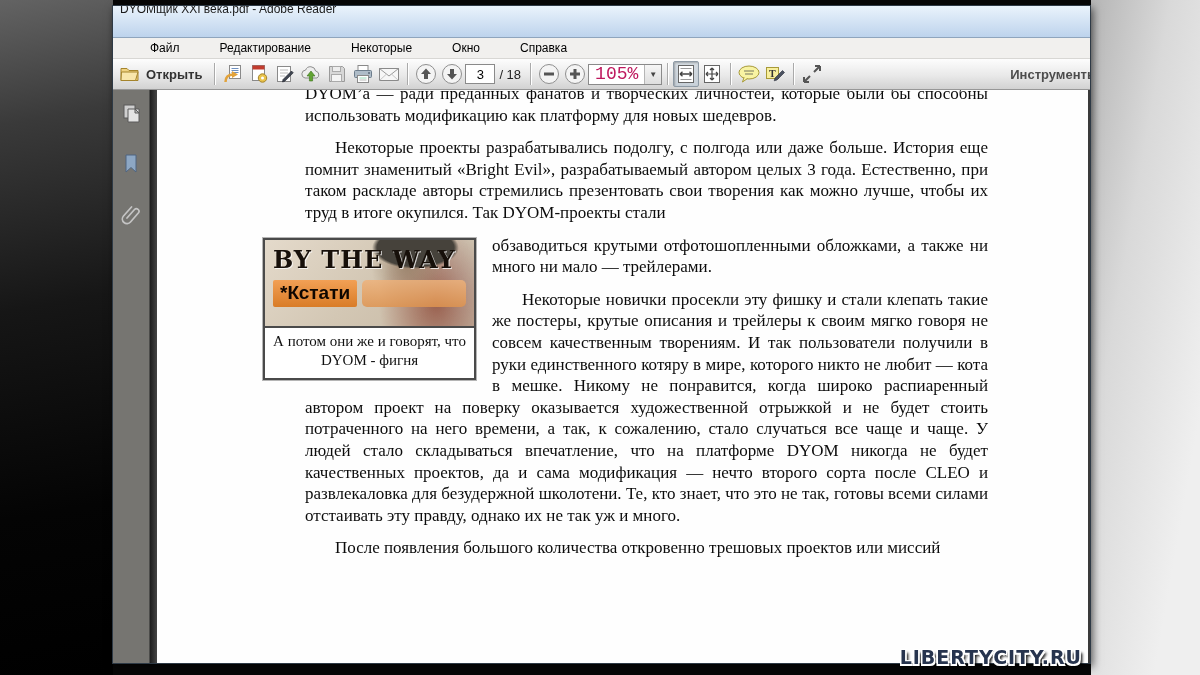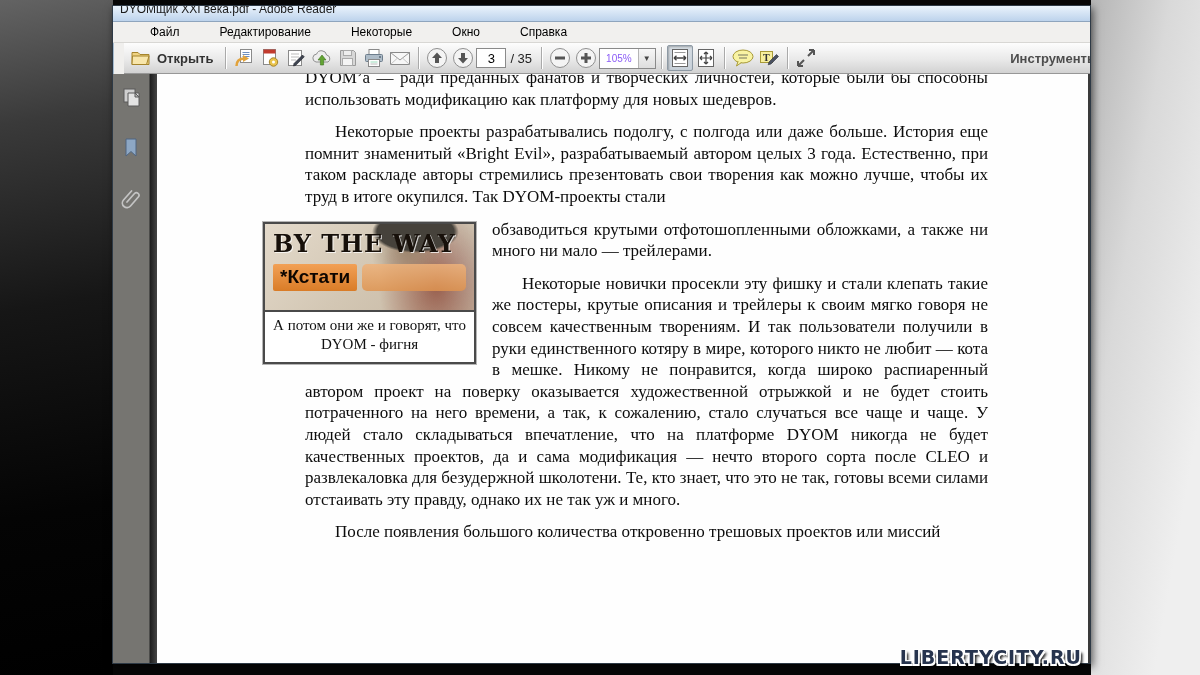--- a/index.html
+++ b/index.html
@@ -9,46 +9,46 @@
   .backdrop-left { position:absolute; left:0; top:0; width:113px; height:675px;
     background:linear-gradient(170deg,#636363 0%,#3a3a3a 18%,#161616 45%,#040404 75%,#000 100%); }
   .backdrop-right { position:absolute; left:1091px; top:0; width:109px; height:675px;
     background:linear-gradient(100deg,#b5b5b5 0%,#d9d9d9 35%,#efefef 80%); }
 
   
   .window { position:absolute; left:112px; top:5px; width:979px; height:659px;
     border:1px solid #2e3a46; box-shadow:inset 0 0 0 1px #a7bccf, 2px 3px 8px rgba(0,0,0,.6);
     background:#f0efed; overflow:hidden; }
 
-  .titlebar { height:16px; background:linear-gradient(#eaf3fc,#bdd3ec);
+  .titlebar { height:32px; background:linear-gradient(#eaf3fc,#bdd3ec);
     border-bottom:1px solid #8fa5bd; overflow:hidden; position:relative; }
   .titlebar .title-text { position:absolute; left:7px; top:-4px; font-size:12px;
     color:#1c1c1c; white-space:nowrap; }
 
   .menubar { height:21px; background:#f1f0ee; border-bottom:1px solid #d8d7d4;
     display:flex; align-items:center; padding-left:5px; }
   .menu-item { font-size:12px; color:#000; padding:2px 8px; cursor:default;margin-left:24px; }
 
   .toolbar { height:31px; background:linear-gradient(#fdfdfd,#e9e9e9 55%,#d2d2d2);
     border-bottom:1px solid #979797; display:flex; align-items:center;
-    padding:0 4px 0 0; gap:0; overflow:hidden; position:relative;margin-left:11px; }
+    padding:0 4px 0 0; gap:0; overflow:hidden; position:relative; }
   .tb-sep { width:1px; height:22px; background:#aaa; margin:0 5px; flex:none;
     box-shadow:1px 0 0 #fff; }
   .tool-btn { height:26px; min-width:26px; display:flex; align-items:center; justify-content:center;
     border:1px solid transparent; border-radius:2px; flex:none; cursor:pointer; }
   .tool-btn.pressed { border-color:#8e9aa5; background:linear-gradient(#d6dde3,#c8d1d9);
     box-shadow:inset 1px 1px 2px rgba(0,0,0,.25); }
   .open-btn { display:flex; align-items:center; gap:6px; padding:0 6px; }
   .open-label { font-size:13px; color:#333; font-weight:bold; }
   .page-input { width:30px; height:20px; border:1px solid #8a8a8a; background:#fff;
     text-align:center; font-size:13px; font-family:"Liberation Sans",sans-serif; }
   .page-total { font-size:13px; color:#222; margin:0 4px; }
   .zoom-box { height:21px; border:1px solid #8a8a8a; background:#fff; display:flex;
     align-items:center; cursor:pointer; }
-  .zoom-value { font-size:10px; color:#8b5cf6; padding:0 6px; }
+  .zoom-value { font-size:18px; color:#be185d; padding:0 6px;font-family:Liberation Mono, monospace; }
   .zoom-caret { width:17px; height:100%; border-left:1px solid #b5b5b5;
     display:flex; align-items:center; justify-content:center; font-size:8px; color:#444;
     background:linear-gradient(#f6f6f6,#dedede); }
   .tools-label { margin-left:auto; margin-right:-12px; font-size:13px; font-weight:bold;
     color:#4d4d4d; white-space:nowrap; flex:none; }
 
   
   .docrow { display:flex; height:591px; background:#3c3c3c; }
   .navstrip { width:37px; background:#767571; border-right:1px solid #4c4c4a;
     display:flex; flex-direction:column; align-items:center; padding-top:12px; gap:26px; flex:none; }
@@ -215,21 +215,21 @@
     </div>
     <div class="tool-btn">
       <span>
         <svg width="22" height="22" viewBox="0 0 22 22">
             <circle cx="11" cy="11" r="9.5" fill="#f4f4f4" stroke="#8f8f8f"></circle>
             <path d="M11 16.5 6 11h3V6h4v5h3z" fill="#555"></path>
           </svg>
       </span>
     </div>
     <input class="page-input" value="3" style="">
-    <span class="page-total">/ 35</span>
+    <span class="page-total">/ 18</span>
 
     <div class="tb-sep"></div>
 
     <div class="tool-btn">
       <span>
         <svg width="22" height="22" viewBox="0 0 22 22">
             <circle cx="11" cy="11" r="9.5" fill="#f4f4f4" stroke="#8f8f8f"></circle>
             <rect x="6" y="9.5" width="10" height="3" fill="#555"></rect>
           </svg>
       </span>

